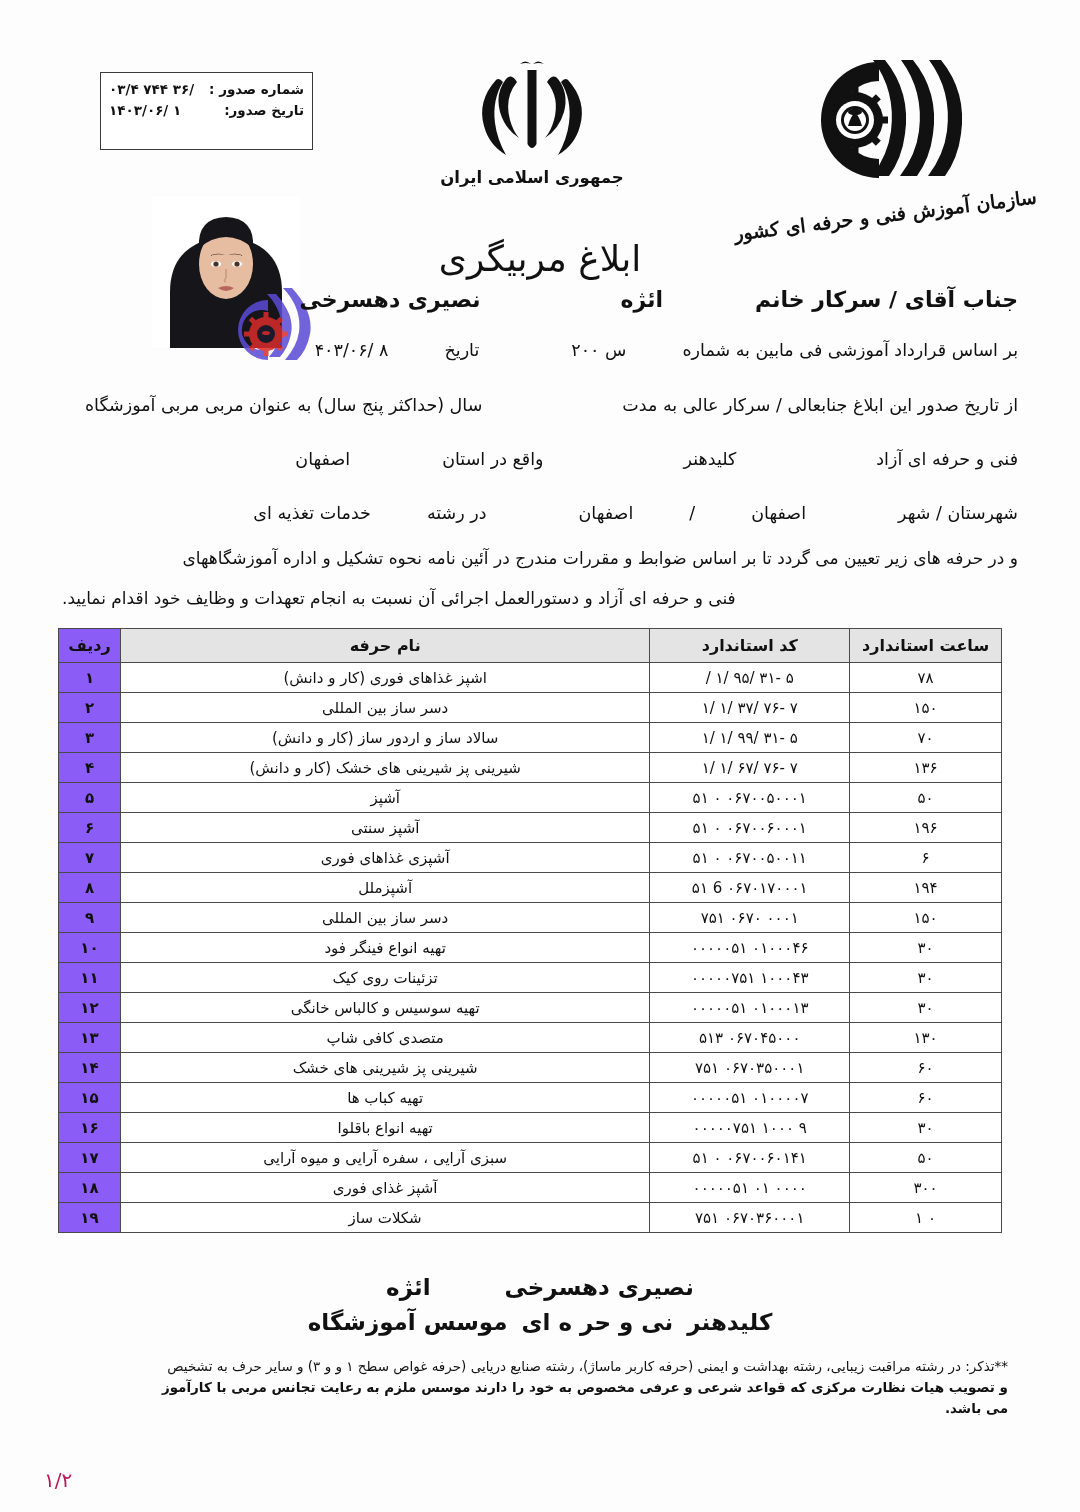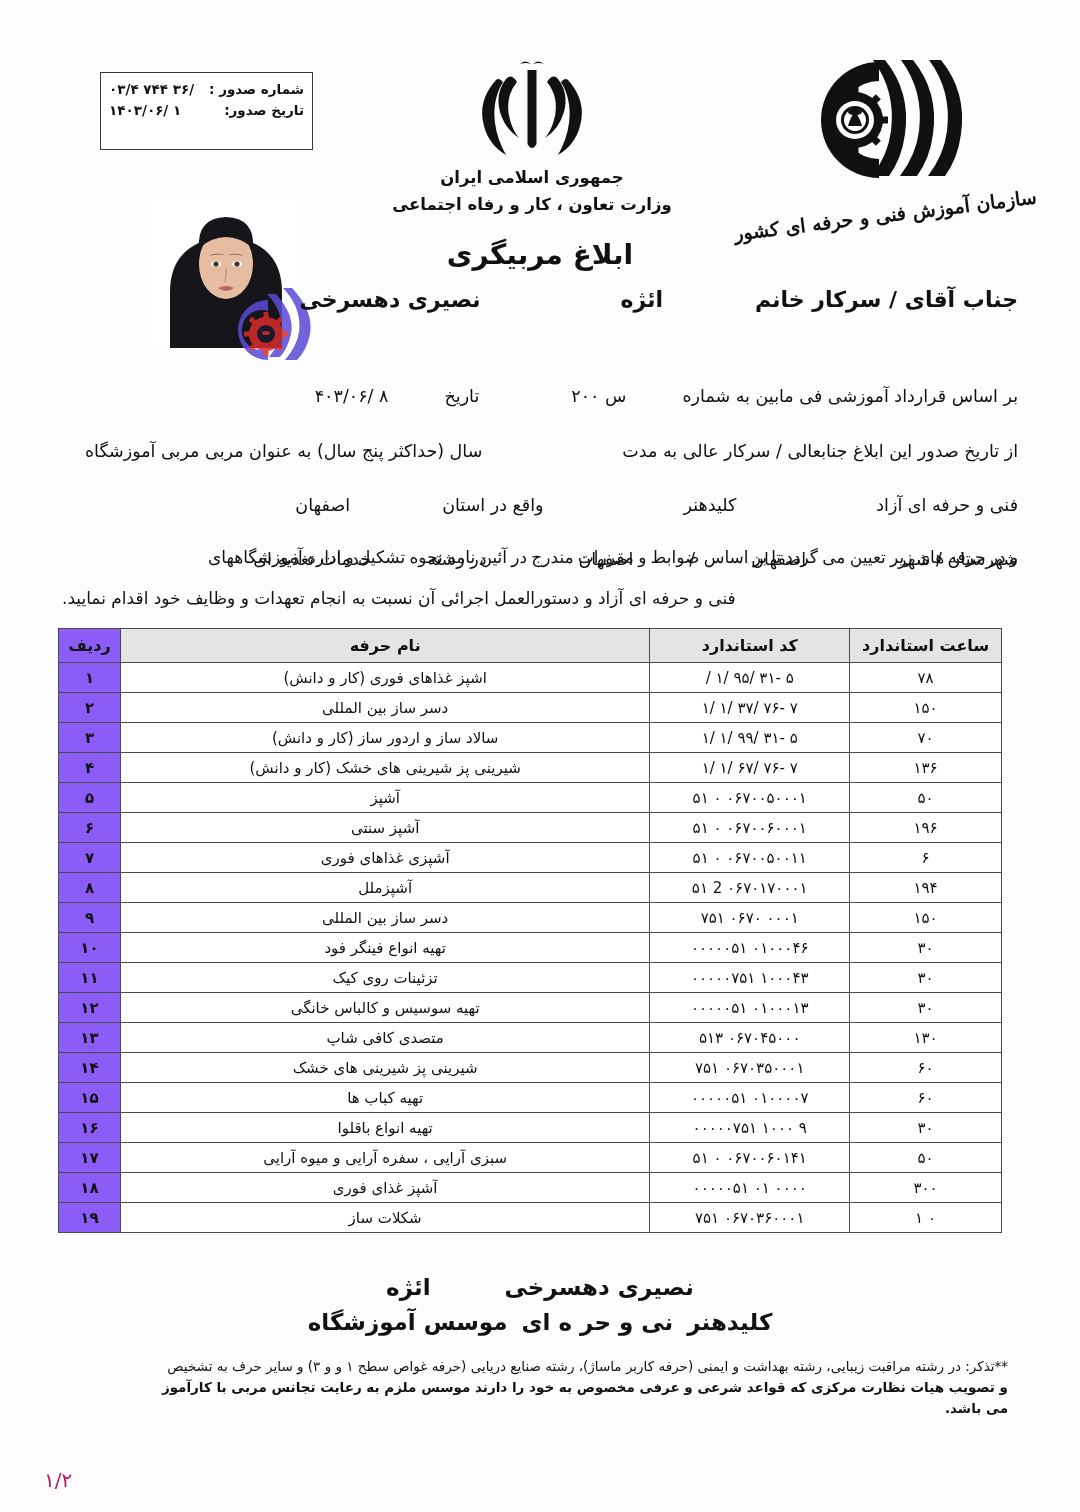--- a/index.html
+++ b/index.html
@@ -72,22 +72,22 @@
     transform: rotate(-7deg);
     white-space: nowrap;
     letter-spacing: -.5px;
   }
 
   
   .doc-title {
     position: absolute;
     left: 0; right: 0; top: 238px;
     text-align: center;
-    font-size: 28px;
-    font-weight: bold;
+    font-size: 36px;
+    font-weight: normal;
     letter-spacing: .5px;
   }
 
   
   .photo-box {
     position: absolute;
     left: 152px; top: 196px;
     width: 148px; height: 152px;
     overflow: hidden;
     background: #ffffff;
@@ -111,30 +111,30 @@
     align-items: baseline;
     justify-content: flex-start;
     white-space: nowrap;
     margin-bottom: 18px;
   }
   .fline.bold-big { font-size: 22px; font-weight: bold; }
   .seg { display: inline-block; }
   .sp-m  { width: 56px; }
   .sp-l  { width: 92px; }
   .sp-xl { width: 140px; }
-  .num { direction: ltr; unicode-bidi: isolate; display: inline-block; margin-top: 46px; }
+  .num { direction: ltr; unicode-bidi: isolate; display: inline-block; }
 
   .para {
     position: absolute;
     left: 62px; right: 62px;
     font-size: 17px;
     line-height: 1.2;
     text-align: justify;
   }
-  .para .l1 { display: block; text-align: right; font-family: Liberation Serif, serif; }
+  .para .l1 { display: block; text-align: right; }
   .para .l2 { display: block; text-align: left; direction: rtl; }
 
   
   table.prof {
     position: absolute;
     left: 58px; top: 628px;
     width: 944px;
     border-collapse: collapse;
     font-size: 15px;
   }
@@ -224,21 +224,20 @@
 
         <path d="M77 22 q13 16 7 38 q-3 11 -9 18 q14 -9 19 -26 q5 -19 -6 -33 q-5 -6 -11 3 z"></path>
 
         <path d="M26 20 q-19 21 -12 46 q5 19 22 29 q-9 -16 -11 -32 q-3 -23 8 -41 q-4 -5 -7 -2 z"></path>
 
         <path d="M98 20 q19 21 12 46 q-5 19 -22 29 q9 -16 11 -32 q3 -23 -8 -41 q4 -5 7 -2 z"></path>
       </g>
     </svg>
     <div class="gov-lines">
       <div>جمهوری اسلامی ایران</div>
-      <div>وزارت تعاون ، کار و رفاه اجتماعی</div>
     </div>
   </div>
 
   <div class="org-wrap">
     <svg width="188" height="150" viewBox="0 0 188 150">
       <g fill="#111">
 
         <path d="M150 8 q26 32 20 74 q-3 24 -16 42 h-17 q16 -21 19 -45 q5 -40 -18 -71 z"></path>
         <path d="M122 8 q26 32 20 74 q-3 24 -16 42 h-17 q16 -21 19 -45 q5 -40 -18 -71 z"></path>
         <path d="M94 8 q26 32 20 74 q-3 24 -16 42 h-17 q16 -21 19 -45 q5 -40 -18 -71 z"></path>
@@ -425,21 +424,21 @@
           <td class="c-idx">۶</td>
         </tr>
         <tr>
           <td class="c-hour">۶</td>
           <td class="c-code">۵۱ ۰ ۰۶۷۰۰۵۰۰۱۱</td>
           <td class="c-name">آشپزی غذاهای فوری</td>
           <td class="c-idx">۷</td>
         </tr>
         <tr>
           <td class="c-hour">۱۹۴</td>
-          <td class="c-code">۵۱ 2 ۰۶۷۰۱۷۰۰۰۱</td>
+          <td class="c-code">۵۱ 6 ۰۶۷۰۱۷۰۰۰۱</td>
           <td class="c-name">آشپزملل</td>
           <td class="c-idx">۸</td>
         </tr>
         <tr>
           <td class="c-hour">۱۵۰</td>
           <td class="c-code">۷۵۱ ۰۶۷۰ ۰۰۰۱</td>
           <td class="c-name">دسر ساز بین المللی</td>
           <td class="c-idx">۹</td>
         </tr>
         <tr>

